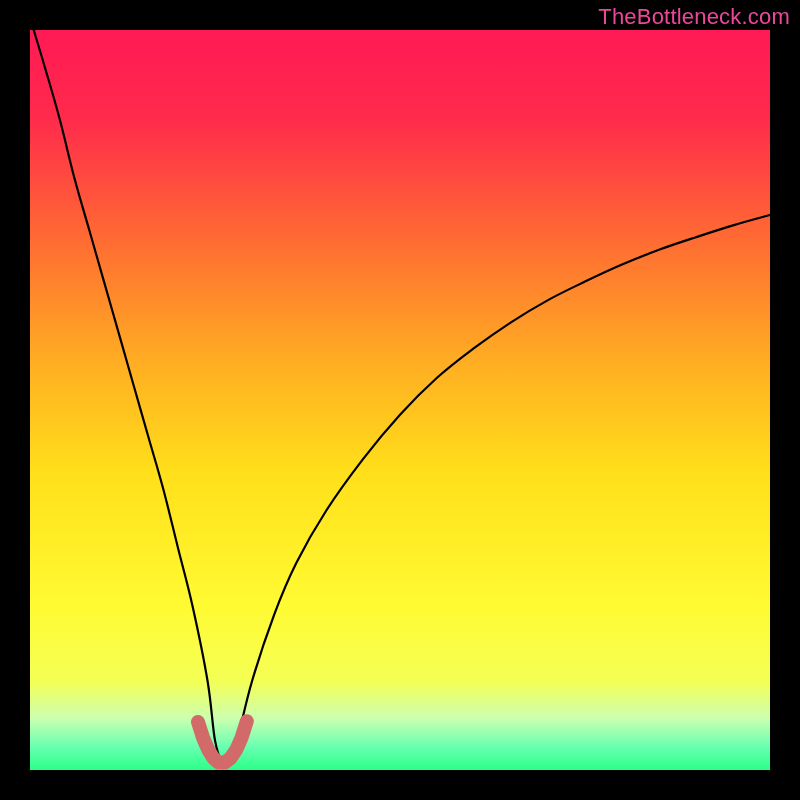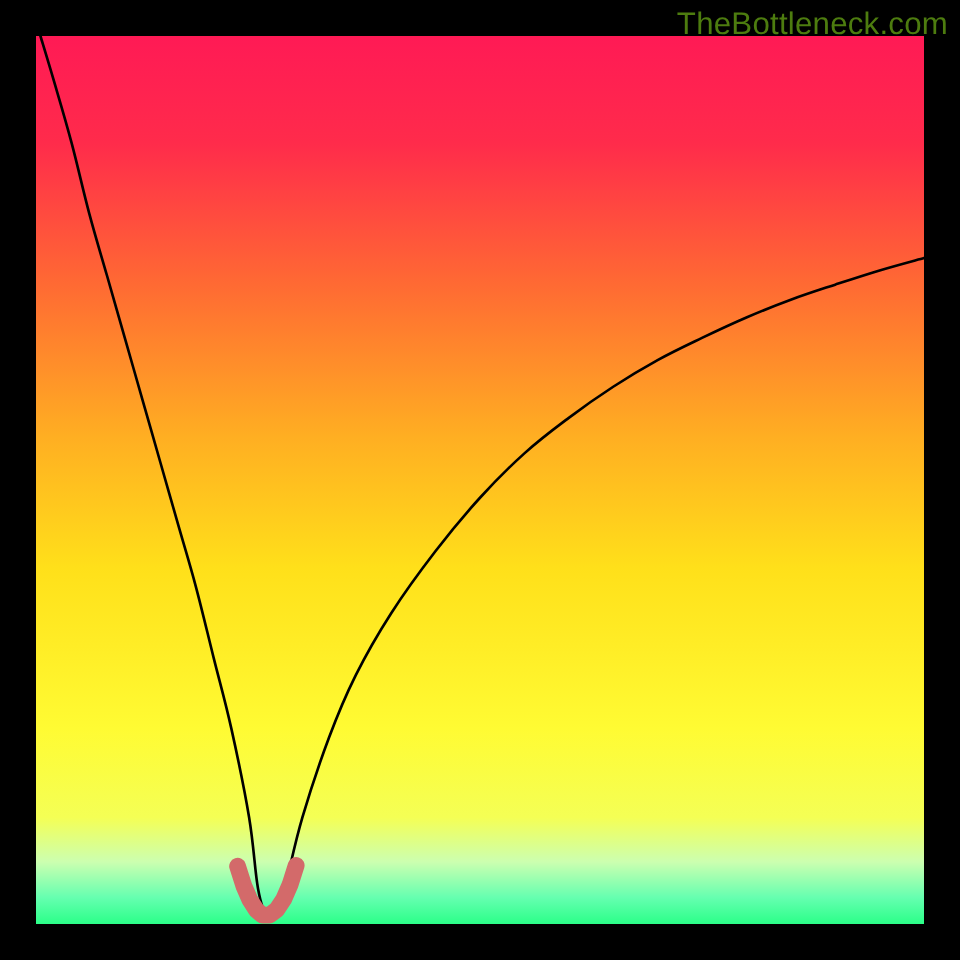--- a/index.html
+++ b/index.html
@@ -16,22 +16,22 @@
     left: 0;
     top: 0;
     width: 800px;
     height: 800px;
     background: #000;
   }
   .watermark {
     position: absolute;
     top: 4px;
     right: 10px;
-    color: #4d7c0f;
-    font-size: 26px;
+    color: #ec4899;
+    font-size: 22px;
     letter-spacing: 0.2px;
     z-index: 40;
   }
   svg.plot {
     position: absolute;
     left: 0;
     top: 0;
     width: 800px;
     height: 800px;
     z-index: 10;

